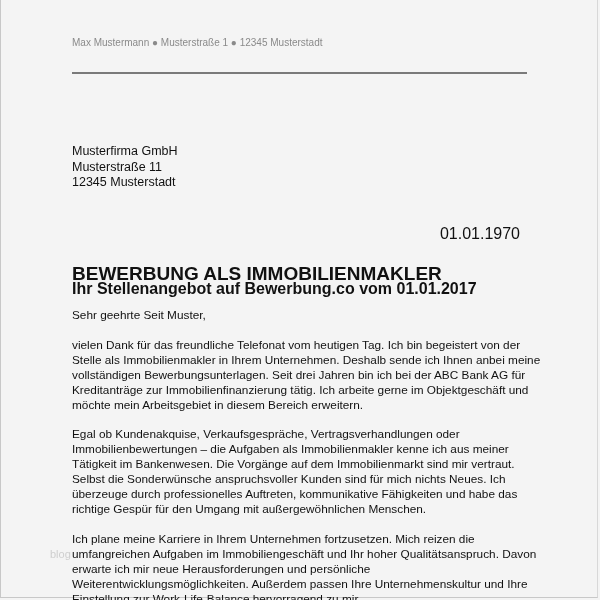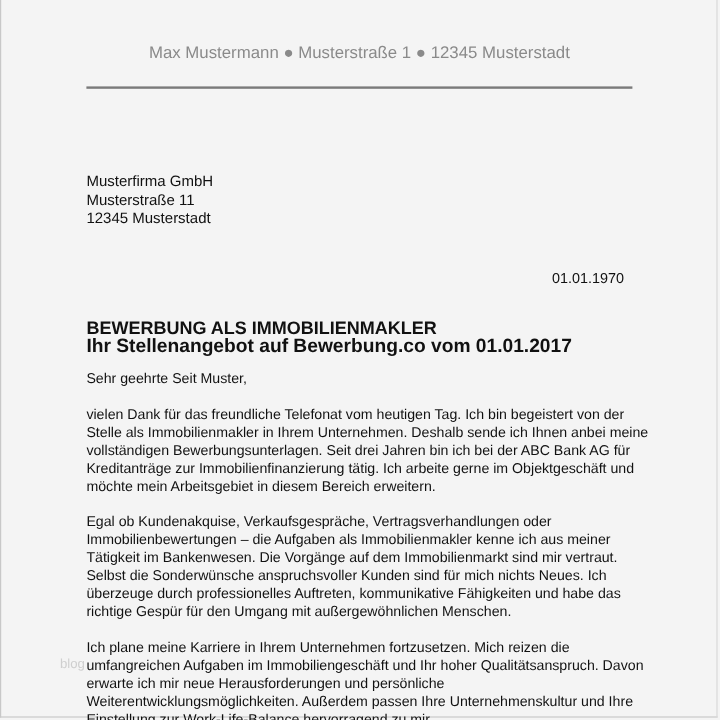--- a/index.html
+++ b/index.html
@@ -10,36 +10,36 @@
       color: #111;
       position: relative;
     }
     .frame {
       position: absolute; left: 0; top: 0; width: 598px; height: 598px;
       border-left: 1px solid #c8c8c8; border-bottom: 1px solid #c8c8c8; border-right: 1px solid #d8d8d8;
       box-sizing: border-box; pointer-events: none;
     }
     .sender {
       position: absolute; left: 72px; width: 455px; top: 33px;
-      text-align: center; color: #8a8a8a; font-size: 14px; line-height: 20px;
+      color: #8a8a8a; font-size: 10px; line-height: 20px;
     }
     .rule {
       position: absolute; left: 72px; width: 455px; top: 72px; height: 2px; background: #7a7a7a;
     }
     .recipient {
       position: absolute; left: 72px; top: 144px;
       font-weight: normal; font-size: 12.5px; line-height: 15.5px;
     }
     .date {
-      position: absolute; right: 80px; top: 225px; font-size: 12px; text-align: right;
+      position: absolute; right: 80px; top: 225px; font-size: 16px; text-align: right;
     }
     .subject {
       position: absolute; left: 72px; top: 265px;
     }
-    .subject .title { font-weight: bold; font-size: 15px; line-height: 17px; }
+    .subject .title { font-weight: bold; font-size: 19px; line-height: 17px; }
     .subject .sub { font-weight: bold; font-size: 16px; line-height: 14px; text-align: center; }
     .body {
       position: absolute; left: 72px; top: 308px; width: 470px;
       font-size: 11.8px; line-height: 14.9px;
     }
     .body p { margin: 0 0 15px 0; }
     .watermark {
       position: absolute; left: 50px; top: 548px; font-size: 11px; color: #cfcfcf;
     }
   </style>

